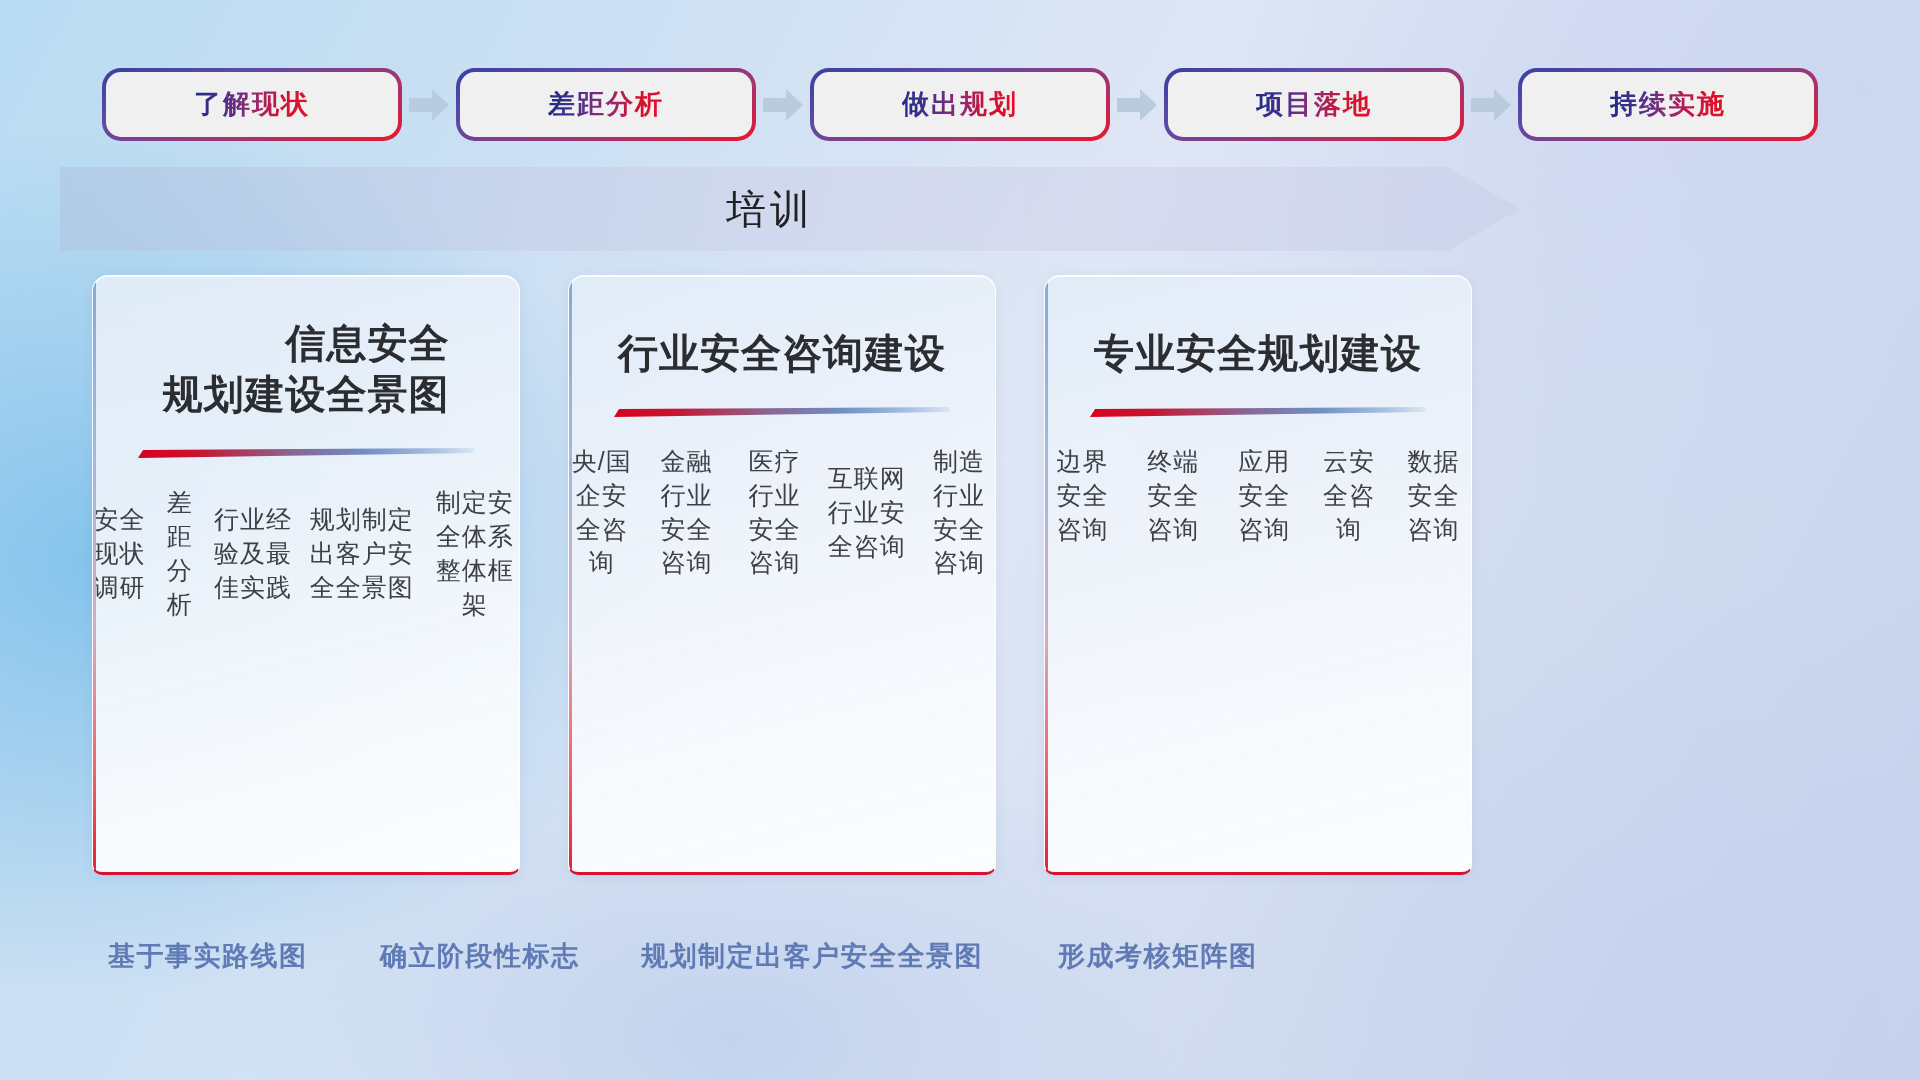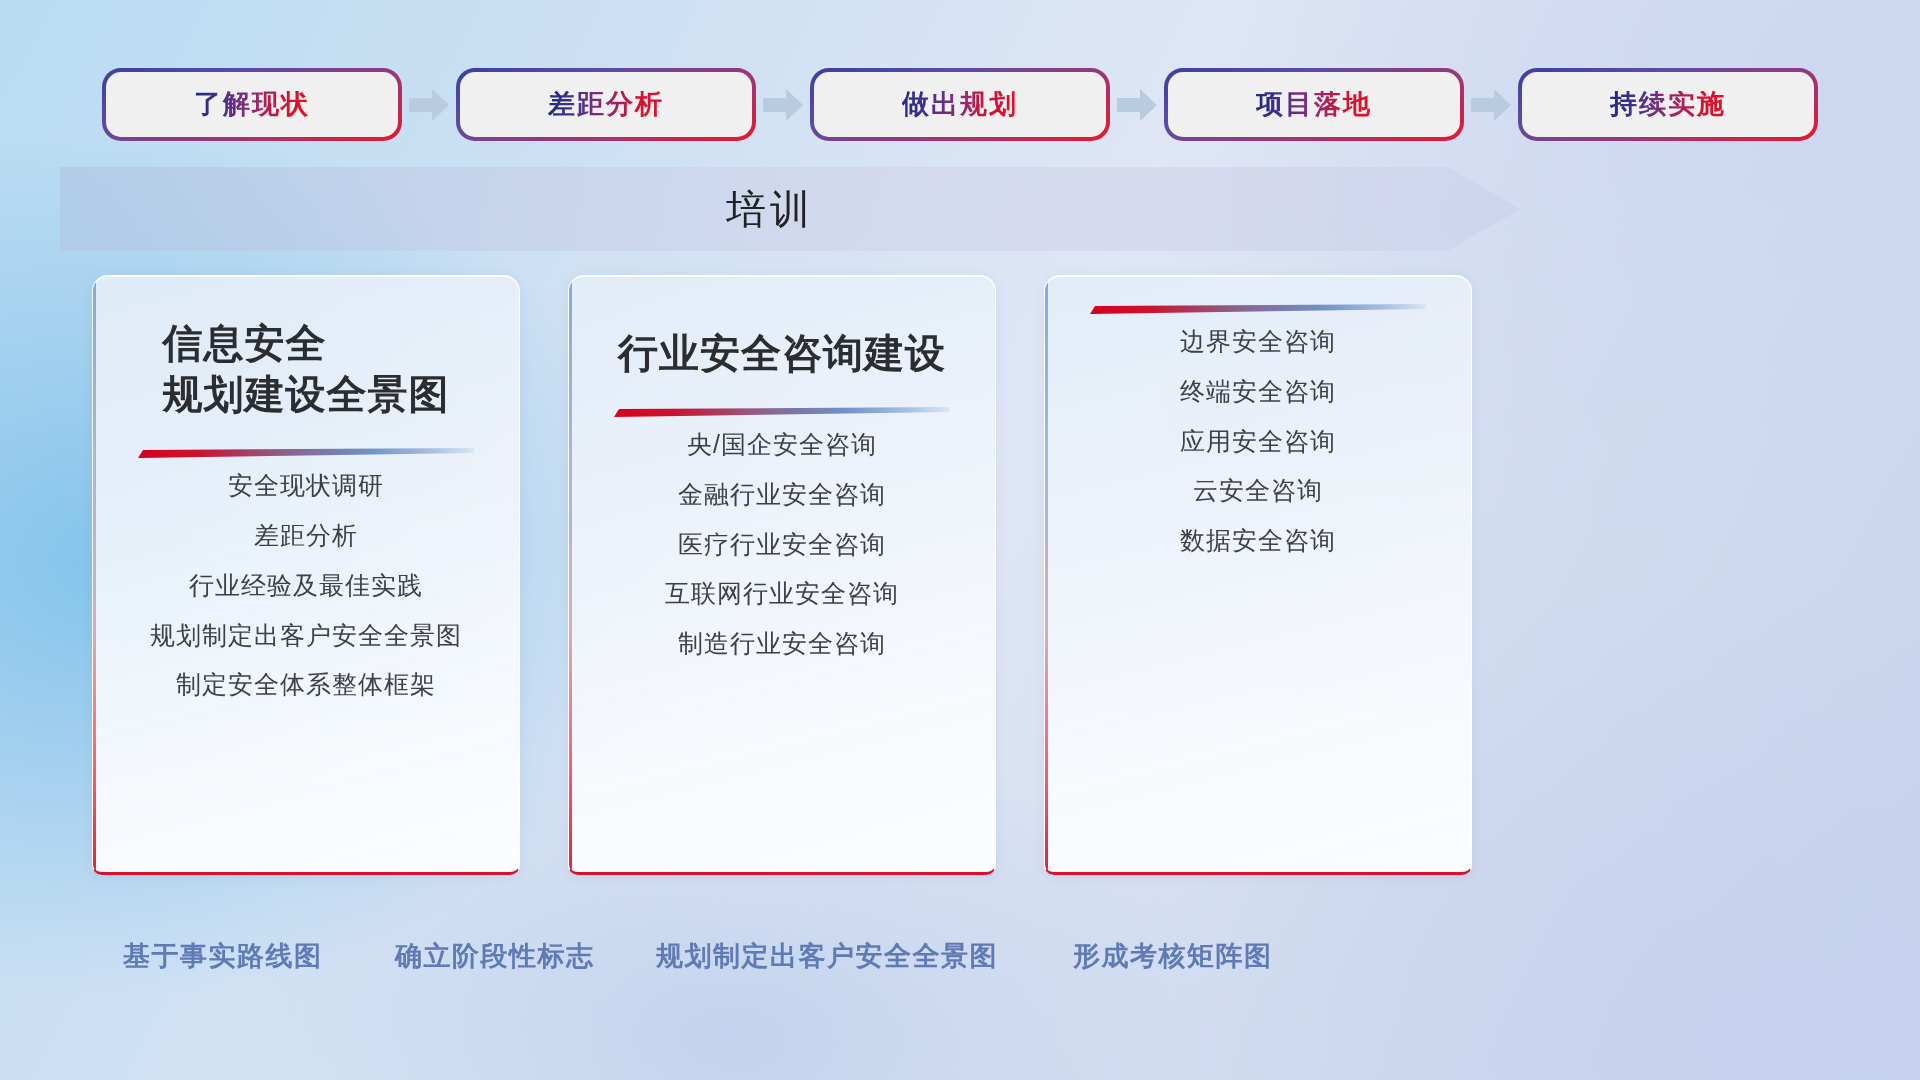--- a/index.html
+++ b/index.html
@@ -82,47 +82,47 @@
     overflow:hidden;
   }
   .card::before {
     content:"";
     position:absolute; left:0; top:0; bottom:0; width:2.5px;
     background:linear-gradient(180deg,#7ba6dc 0%,#9db6de 30%,#cfa9c0 60%,#ef5d6e 82%,#e0162e 100%);
     opacity:0.95;
   }
   .card-title {
     margin-top:52px;
-    text-align:left;
+    text-align:right;
     font-size:40px; font-weight:700; line-height:1.28;
     color:#2b2d30;
     letter-spacing:1px;
     white-space:pre-line;
   }
   .card.two-line .card-title { margin-top:42px; }
   .divider {
     margin-top:26px;
     width:79%;
     height:16px;
     position:relative;
   }
   .divider svg { display:block; width:100%; height:100%; }
   .card-list {
-    margin-top:7px;
-    display:flex; flex-direction:column; align-items:center;
+    margin-top:24px;
+    display:flex; align-items:center;
     gap:16px;
     width:100%;
   }
   .card-list-item {
     font-size:25px; color:#3d4044; letter-spacing:1px; line-height:1.35;
     text-align:center; font-weight:400;
   }
 
   
-  .captions { position:absolute; left:15px; right:0; top:938px; height:42px;padding-left:24px; }
+  .captions { position:absolute; left:0; right:0; top:938px; height:42px;padding-left:24px; }
   .caption {
     position:absolute; top:0;
     font-size:27px; font-weight:700; color:#5f7ab5; letter-spacing:1.5px;
     white-space:nowrap;
   }
 </style>
 </head>
 <body>
 
 <div id="stage">
@@ -216,20 +216,21 @@
         </div>
         <div class="card-list">
           <div class="card-list-item">央/国企安全咨询</div>
           <div class="card-list-item">金融行业安全咨询</div>
           <div class="card-list-item">医疗行业安全咨询</div>
           <div class="card-list-item">互联网行业安全咨询</div>
           <div class="card-list-item">制造行业安全咨询</div>
         </div>
       </div>
       <div class="card">
+        <div class="card-title">专业安全规划建设</div>
         <div class="divider">
           <svg viewBox="0 0 400 16" preserveAspectRatio="none" aria-hidden="true">
             <defs>
               <linearGradient id="dg2" x1="0" y1="0" x2="1" y2="0">
                 <stop offset="0%" stop-color="#d8001f"></stop>
                 <stop offset="18%" stop-color="#c8142f"></stop>
                 <stop offset="45%" stop-color="#8a6490"></stop>
                 <stop offset="68%" stop-color="#6f8fc6"></stop>
                 <stop offset="88%" stop-color="#a8c2e2"></stop>
                 <stop offset="100%" stop-color="#dce8f4"></stop>

